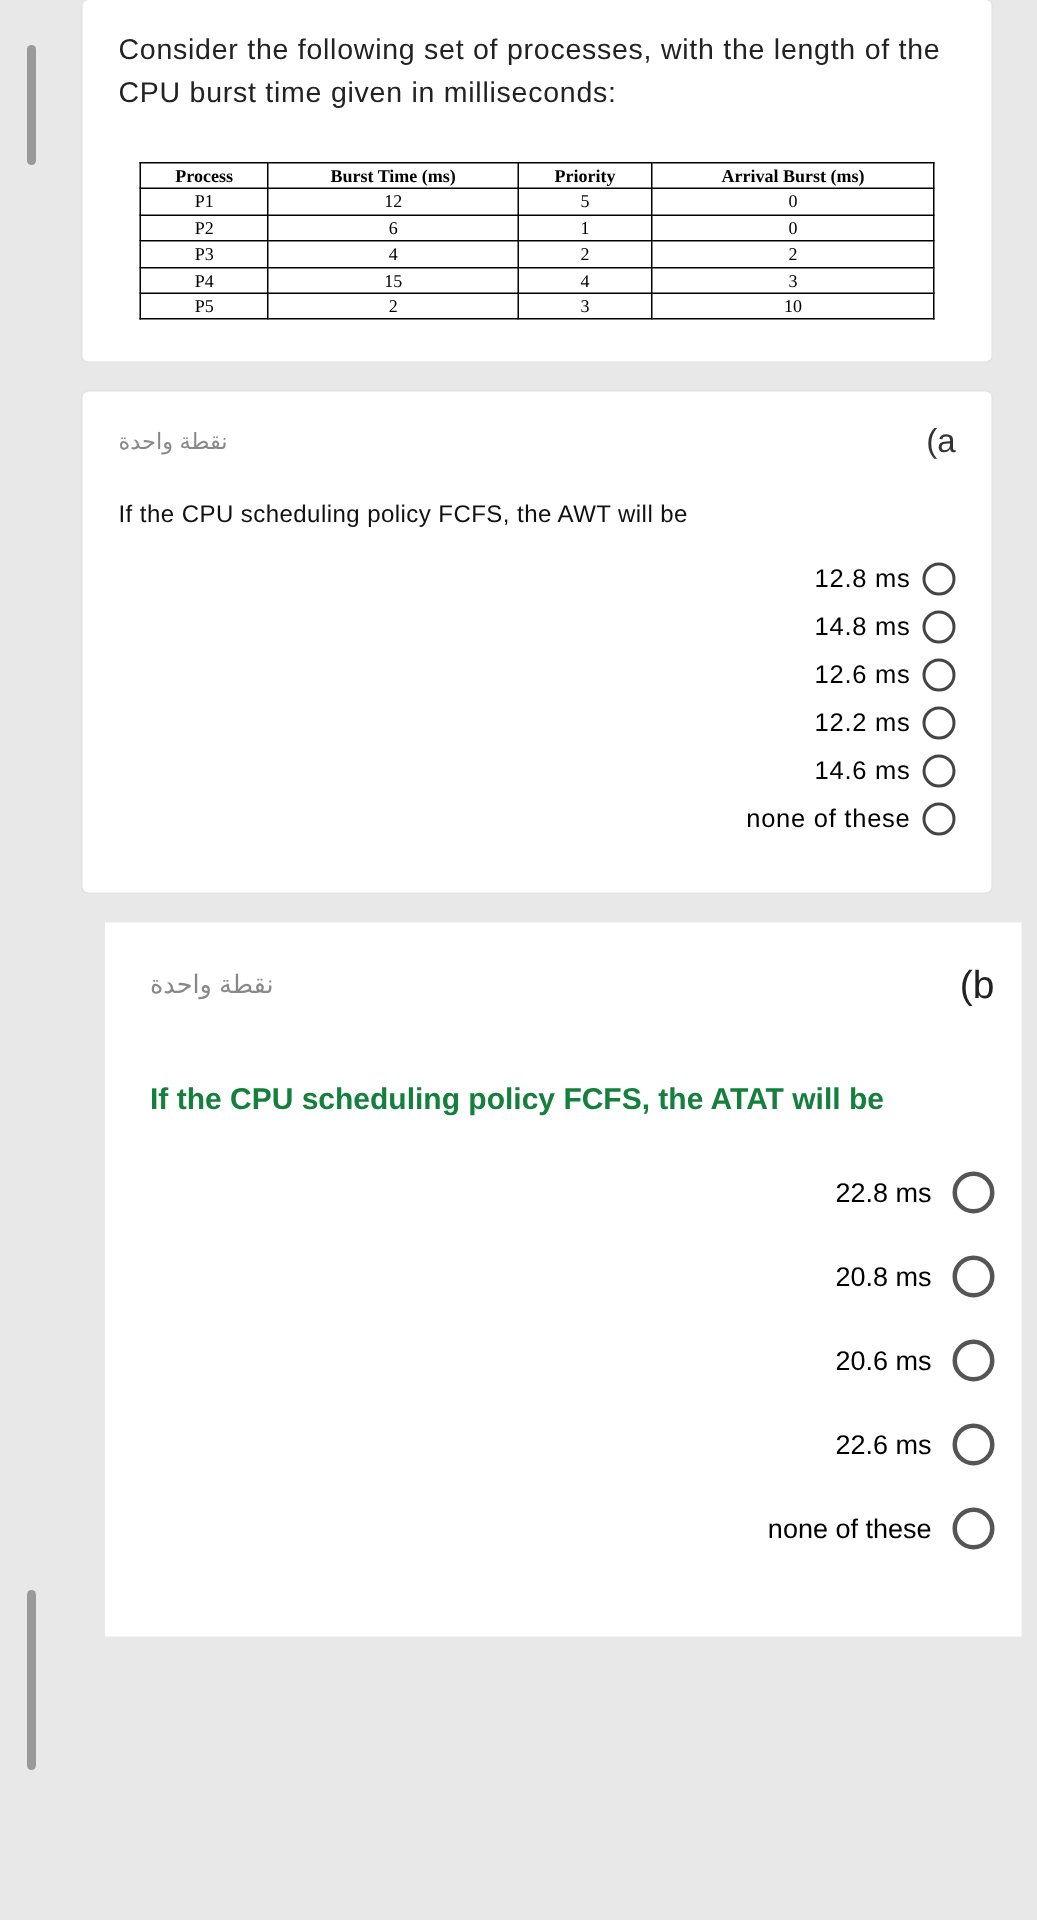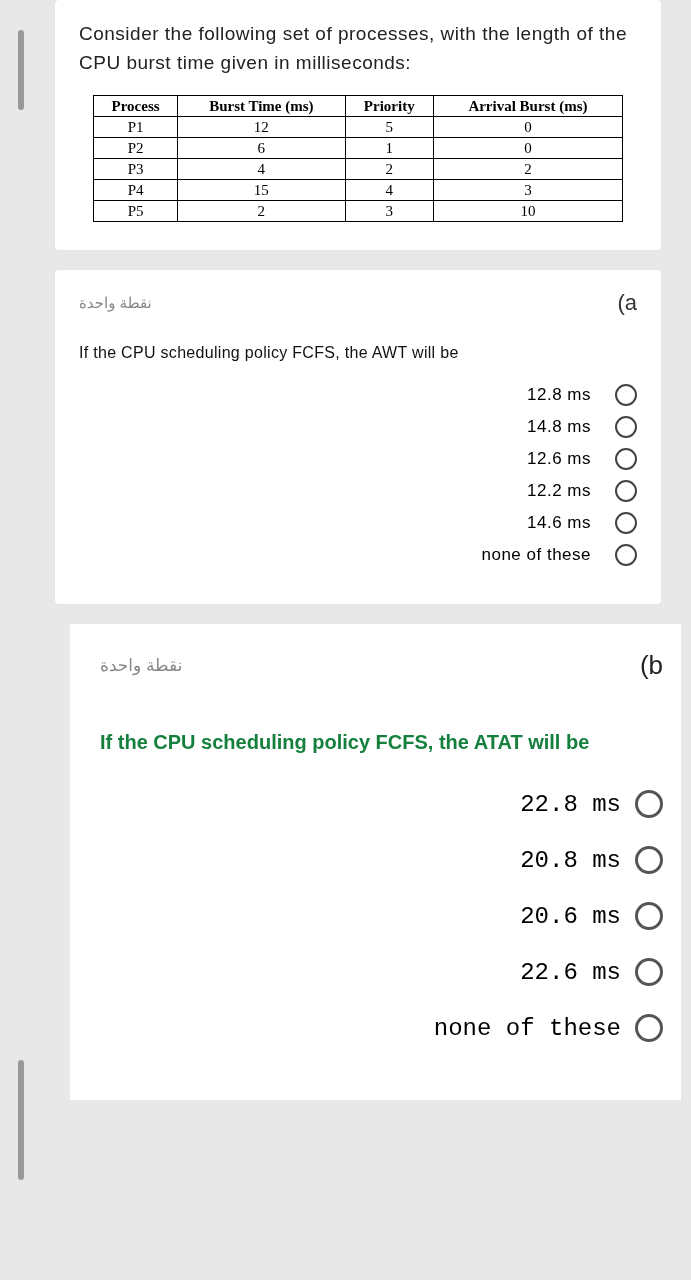--- a/index.html
+++ b/index.html
@@ -26,28 +26,28 @@
     border-radius: 4px;
     padding: 20px 24px 28px 24px;
     box-shadow: 0 0 2px rgba(0,0,0,0.05);
   }
   .intro {
     font-family: "Trebuchet MS", "Lucida Sans", sans-serif;
     font-size: 19px;
     line-height: 1.5;
     letter-spacing: 0.5px;
     color: #222;
-    margin-bottom: 18px;
+    margin-bottom: 31px;
   }
   table.ptable {
     border-collapse: collapse;
     width: 95%;
     margin: 0 auto;
     font-family: "Times New Roman", serif;
-    font-size: 15px;
+    font-size: 12px;
     border-radius: 26px;
   }
   table.ptable th, table.ptable td {
     border: 1px solid #000;
     text-align: center;
     padding: 1px 4px;
     line-height: 1.2;
   }
   table.ptable th { font-weight: bold; }
 
@@ -68,21 +68,21 @@
     font-size: 16px;
     letter-spacing: 0.3px;
     color: #111;
     margin-bottom: 22px;
   }
   .options-a { }
   .opt {
     display: flex;
     align-items: center;
     justify-content: flex-end;
-    gap: 24px;
+    gap: 8px;
     margin: 10px 0;
     font-size: 17px;
   }
   .opt-a { font-family: Verdana, Geneva, sans-serif; letter-spacing: 0.5px; }
   .radio {
     width: 22px; height: 22px;
     border: 2.5px solid #444;
     border-radius: 50%;
     flex-shrink: 0;
   }
@@ -101,22 +101,22 @@
   .points-b { font-size: 17px; color: #888; direction: rtl; font-style: italic-ish; }
   .qletter-b { font-size: 26px; color: #222; }
   .qtext-b {
     font-family: Arial, sans-serif;
     font-weight: bold;
     font-size: 20px;
     color: #15803d;
     margin-bottom: 36px;
   }
   .opt-b {
-    font-family: Liberation Mono, monospace;
-    font-size: 24px;
+    font-family: Liberation Sans, sans-serif;
+    font-size: 18px;
     gap: 14px;
     margin: 28px 0;
   }
   .radio-b {
     width: 28px; height: 28px;
     border: 3px solid #555;
     border-radius: 50%;
     flex-shrink: 0;
   }
 </style>

